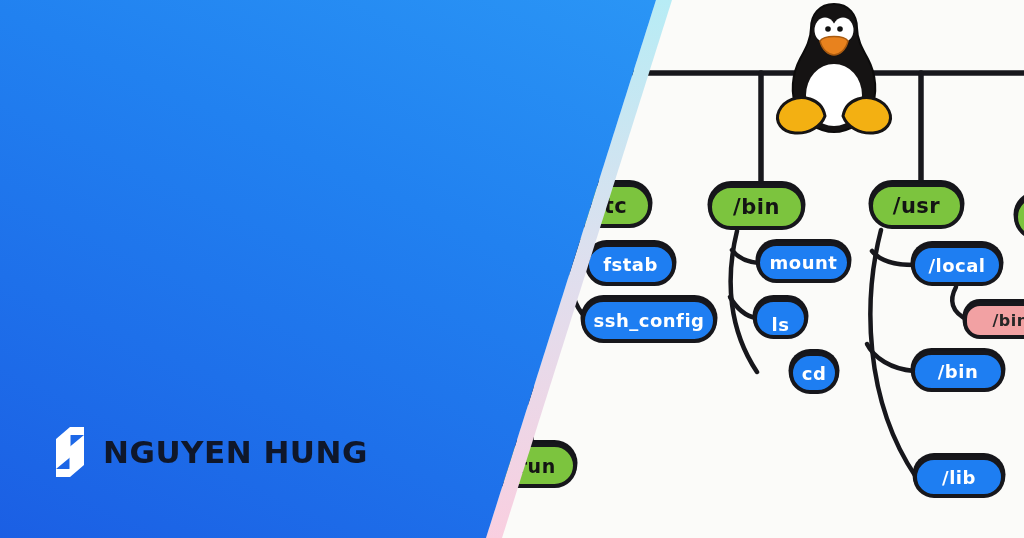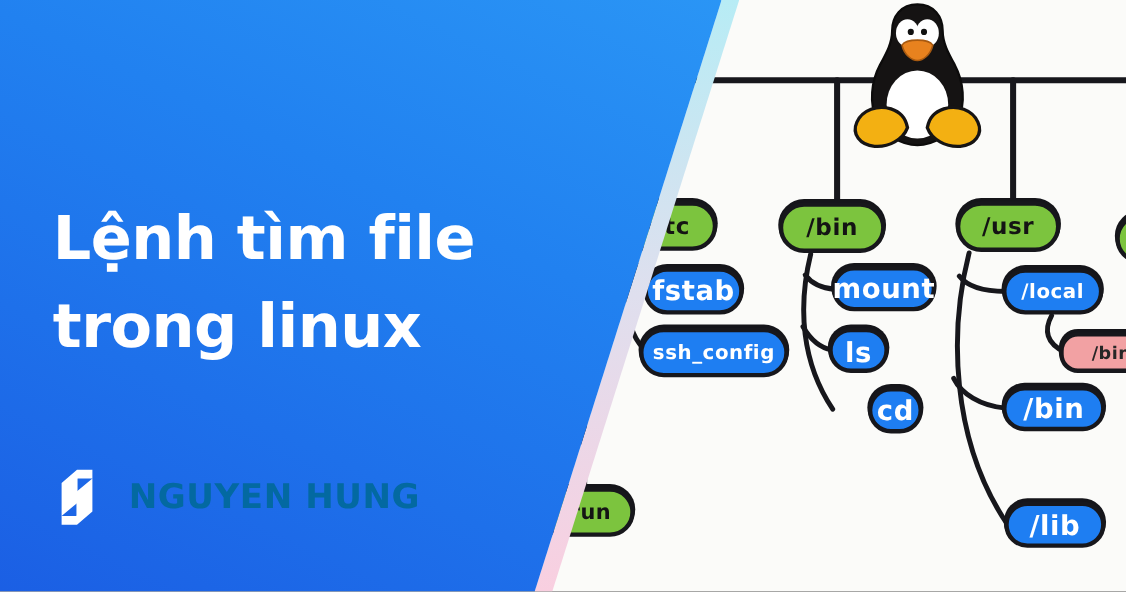--- a/index.html
+++ b/index.html
@@ -5,21 +5,21 @@
   html,body{margin:0;padding:0;background:#222;}
   #stage{
     position:relative;width:1024px;height:538px;overflow:hidden;
     background:#fbfbf9;font-family:"DejaVu Sans","Liberation Sans",sans-serif;
   }
   
   #tree-svg{position:absolute;left:0;top:0;width:1024px;height:538px;}
   .node{
     position:absolute;display:flex;align-items:center;justify-content:center;
     border:4px solid #17171c;border-radius:24px;
-    font-weight:bold;font-size:25px;letter-spacing:0.5px;
+    font-weight:bold;font-size:18px;letter-spacing:0.5px;
     box-shadow:0 -2.5px 0 0.5px #15151a;
     box-sizing:border-box;white-space:nowrap;
   }
   .node.green{background:#7cc43e;color:#141414;font-size:21px;}
   .node.blue{background:#1e7ef2;color:#ffffff;}
   .node.pink{background:#f2a1a3;color:#262626;font-size:16px;border-radius:17px;}
   #node-etc    {left:556px;top:183px;width:96px;height:45px;}
   #node-bin    {left:708px;top:184px;width:97px;height:46px;}
   #node-usr    {left:869px;top:183px;width:95px;height:46px;}
   #node-edge   {left:1014px;top:194px;width:90px;height:46px;}
@@ -44,21 +44,21 @@
     background:linear-gradient(205deg,#2fa0f8 0%,#2181f0 48%,#1b5fe4 100%);
     clip-path:polygon(0 0,656px 0,486px 538px,0 538px);
   }
   #title{
     position:absolute;left:48px;top:176px;
     color:#ffffff;font-weight:bold;font-size:55px;line-height:80px;
     letter-spacing:-0.5px;
   }
   #brand{
     position:absolute;left:52px;top:422px;
-    display:flex;align-items:center;gap:29px;color:#0369a1;
+    display:flex;align-items:center;gap:15px;color:#0f172a;
   }
   #brand-name{
     font-weight:bold;font-size:31px;letter-spacing:0.5px;white-space:nowrap;
   }
 </style>
 </head>
 <body>
 
 <div id="stage">
 
@@ -150,24 +150,20 @@
         <span>/lib</span>
       </div>
     <div class="node pink" id="node-binpink">
         <span>/bin</span>
       </div>
   </div>
 
   <div id="edge-strip"></div>
   <div id="panel"></div>
 
-  <div id="title">
-    <div>Lệnh tìm file</div>
-    <div>trong linux</div>
-  </div>
 
   <div id="brand">
     <svg width="36" height="60" viewBox="0 0 34 60" xmlns="http://www.w3.org/2000/svg">
       <path fill="#ffffff" d="M3 47 L3 17 L17 5 L31 5 L31 13 L17.8 13 L17.5 13.3 L17.5 35 Z"></path>
       <path fill="#ffffff" d="M31 13 L31 43 L17 55 L3 55 L3 47 L16.2 47 L16.5 46.7 L16.5 25 Z"></path>
     </svg>
     <div id="brand-name">NGUYEN HUNG</div>
   </div>
 
 </div>

